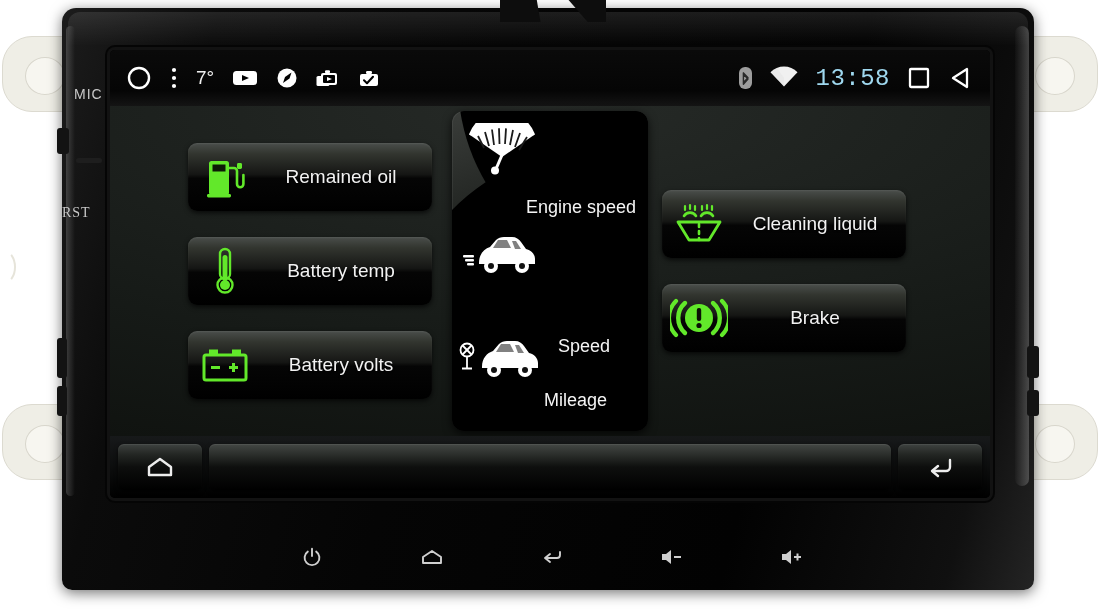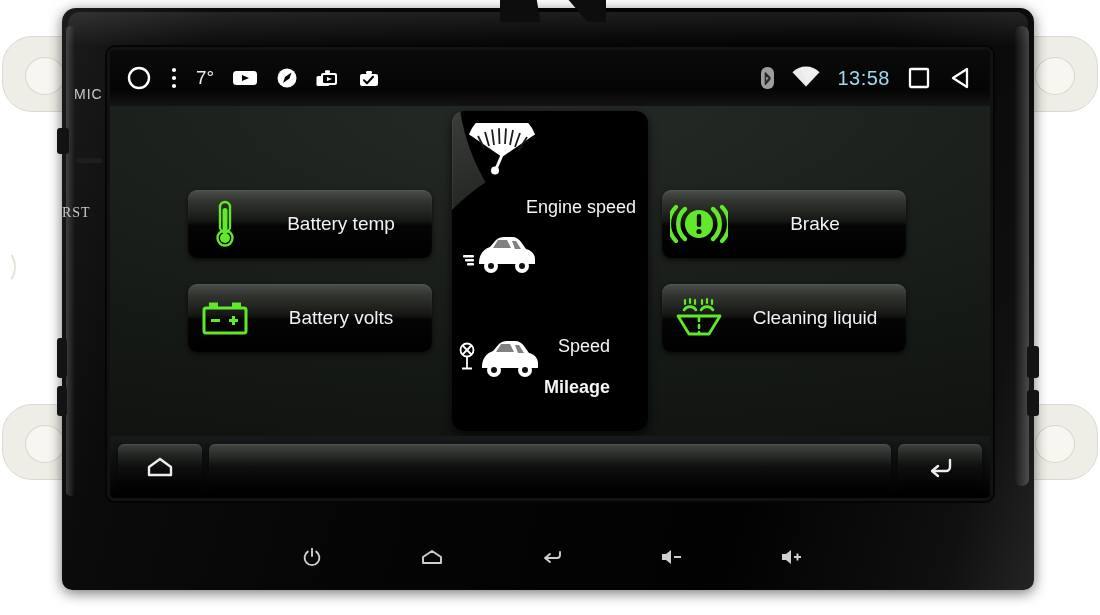--- a/index.html
+++ b/index.html
@@ -119,22 +119,22 @@
   
   #statusbar {
     position:absolute; left:0; top:0; width:100%; height:56px;
     background: linear-gradient(180deg, #0a0a0a 0%, #050505 72%, #141414 100%);
     display:flex; align-items:center; padding:0 16px;
   }
   .sb-left { display:flex; align-items:center; gap:18px; }
   .sb-right { display:flex; align-items:center; gap:16px; margin-left:auto; }
   .sb-ico { display:flex; align-items:center; justify-content:center; color:#f2f2f2; }
   #clock {
-    color:#9fd8ef; font-size:20px; letter-spacing:0.5px;
-    font-family:Liberation Sans, sans-serif;
+    color:#9fd8ef; font-size:24px; letter-spacing:0.5px;
+    font-family:Liberation Mono, monospace;
   }
   #temp-text { color:#f0f0f0; font-size:19px; font-family:"Liberation Sans", sans-serif; }
 
   
   #content {
     position:absolute; left:0; top:56px; width:100%; height:330px;
     display:flex; align-items:center; justify-content:center; gap:0;
     background:
       radial-gradient(120% 110% at 50% 0%, #262a27 0%, #1d211e 38%, #161a17 68%, #101310 100%);
   }
@@ -323,20 +323,32 @@
                 <polygon points="19,4 19,22 5,13" fill="none" stroke="#fff" stroke-width="2.3" stroke-linejoin="round"></polygon>
               </svg>
           </span>
         </div>
       </div>
 
       <div id="content">
 
         <div class="col left">
 
+          <div class="tile">
+            <span class="ico">
+              <svg width="40" height="44" viewBox="0 0 40 44">
+                <rect x="4" y="6" width="20" height="34" rx="2.5" fill="#62e82a"></rect>
+                <rect x="7.5" y="9.5" width="13" height="7" fill="#0d1a06"></rect>
+                <path d="M24 13 h5 a3 3 0 0 1 3 3 v13 a3.2 3.2 0 0 0 6.4 0 v-9" stroke="#62e82a" stroke-width="2.6" fill="none" stroke-linecap="round"></path>
+                <rect x="32" y="8" width="5" height="6" rx="1.4" fill="#62e82a"></rect>
+                <rect x="2" y="39" width="24" height="3.4" rx="1.4" fill="#62e82a"></rect>
+              </svg>
+            </span>
+            <span class="lbl">Remained oil</span>
+          </div>
 
           <div class="tile">
             <span class="ico">
               <svg width="26" height="48" viewBox="0 0 26 48">
                 <rect x="8" y="2" width="10" height="30" rx="5" fill="none" stroke="#62e82a" stroke-width="2.4"></rect>
                 <circle cx="13" cy="38" r="7.5" fill="none" stroke="#62e82a" stroke-width="2.4"></circle>
                 <rect x="10.5" y="8" width="5" height="26" rx="2.5" fill="#62e82a"></rect>
                 <circle cx="13" cy="38" r="5" fill="#62e82a"></circle>
               </svg>
             </span>
@@ -415,40 +427,25 @@
                 <circle cx="67" cy="37" r="3" fill="#111"></circle>
               <g stroke="#fff" stroke-width="1.8" fill="none">
                 <circle cx="9" cy="17" r="6.5"></circle>
                 <line x1="4.6" y1="12.5" x2="13.4" y2="21.5"></line>
                 <line x1="13.4" y1="12.5" x2="4.6" y2="21.5"></line>
                 <line x1="9" y1="23.5" x2="9" y2="35"></line>
                 <line x1="4" y1="35.5" x2="14" y2="35.5" stroke-width="2.2"></line>
               </g>
             </svg>
           </div>
-          <div class="cp-txt" style="left:92px; top:266px;font-weight:bold;">Mileage</div>
+          <div class="cp-txt" style="left:92px; top:279px;">Mileage</div>
         </div>
 
         <div class="col right">
 
-
-          <div class="tile">
-            <span class="ico">
-              <svg width="58" height="46" viewBox="0 0 58 46">
-                <circle cx="29" cy="23" r="14" fill="#62e82a"></circle>
-                <rect x="26.8" y="13" width="4.4" height="13" rx="2" fill="#0b1205"></rect>
-                <circle cx="29" cy="30.5" r="2.6" fill="#0b1205"></circle>
-                <path d="M15 8 A20 20 0 0 0 15 38" stroke="#62e82a" stroke-width="4.4" fill="none" stroke-linecap="round"></path>
-                <path d="M43 8 A20 20 0 0 1 43 38" stroke="#62e82a" stroke-width="4.4" fill="none" stroke-linecap="round"></path>
-                <path d="M6 6 A24 24 0 0 0 6 40" stroke="#62e82a" stroke-width="4.2" fill="none" stroke-linecap="round"></path>
-                <path d="M52 6 A24 24 0 0 1 52 40" stroke="#62e82a" stroke-width="4.2" fill="none" stroke-linecap="round"></path>
-              </svg>
-            </span>
-            <span class="lbl">Brake</span>
-          </div>
 
           <div class="tile">
             <span class="ico">
               <svg width="56" height="44" viewBox="0 0 56 44">
                 <path d="M7 20 L49 20 L38 38 L18 38 Z" fill="none" stroke="#62e82a" stroke-width="2.8" stroke-linejoin="round"></path>
                 <g stroke="#62e82a" stroke-width="2.6" stroke-linecap="round" stroke-dasharray="3 4">
                   <line x1="28" y1="22" x2="28" y2="38"></line>
                 </g>
                 <path d="M13 14 a7 7 0 0 1 12 0" stroke="#62e82a" stroke-width="2.6" fill="none" stroke-linecap="round"></path>
                 <path d="M30 14 a7 7 0 0 1 12 0" stroke="#62e82a" stroke-width="2.6" fill="none" stroke-linecap="round"></path>
@@ -457,20 +454,35 @@
                   <line x1="19" y1="7" x2="19" y2="3"></line>
                   <line x1="24" y1="8" x2="24" y2="4"></line>
                   <line x1="31" y1="8" x2="31" y2="4"></line>
                   <line x1="36" y1="7" x2="36" y2="3"></line>
                   <line x1="41" y1="8" x2="41" y2="4"></line>
                 </g>
               </svg>
             </span>
             <span class="lbl">Cleaning liquid</span>
           </div>
+
+          <div class="tile">
+            <span class="ico">
+              <svg width="58" height="46" viewBox="0 0 58 46">
+                <circle cx="29" cy="23" r="14" fill="#62e82a"></circle>
+                <rect x="26.8" y="13" width="4.4" height="13" rx="2" fill="#0b1205"></rect>
+                <circle cx="29" cy="30.5" r="2.6" fill="#0b1205"></circle>
+                <path d="M15 8 A20 20 0 0 0 15 38" stroke="#62e82a" stroke-width="4.4" fill="none" stroke-linecap="round"></path>
+                <path d="M43 8 A20 20 0 0 1 43 38" stroke="#62e82a" stroke-width="4.4" fill="none" stroke-linecap="round"></path>
+                <path d="M6 6 A24 24 0 0 0 6 40" stroke="#62e82a" stroke-width="4.2" fill="none" stroke-linecap="round"></path>
+                <path d="M52 6 A24 24 0 0 1 52 40" stroke="#62e82a" stroke-width="4.2" fill="none" stroke-linecap="round"></path>
+              </svg>
+            </span>
+            <span class="lbl">Brake</span>
+          </div>
         </div>
       </div>
 
       <div id="navbar">
         <div class="nav-btn">
           <span>
             <svg width="30" height="24" viewBox="0 0 30 24">
               <path d="M4 20 V12 L15 4 L26 12 V20 Z" fill="none" stroke="#ededed" stroke-width="2.4" stroke-linejoin="round"></path>
             </svg>
           </span>

